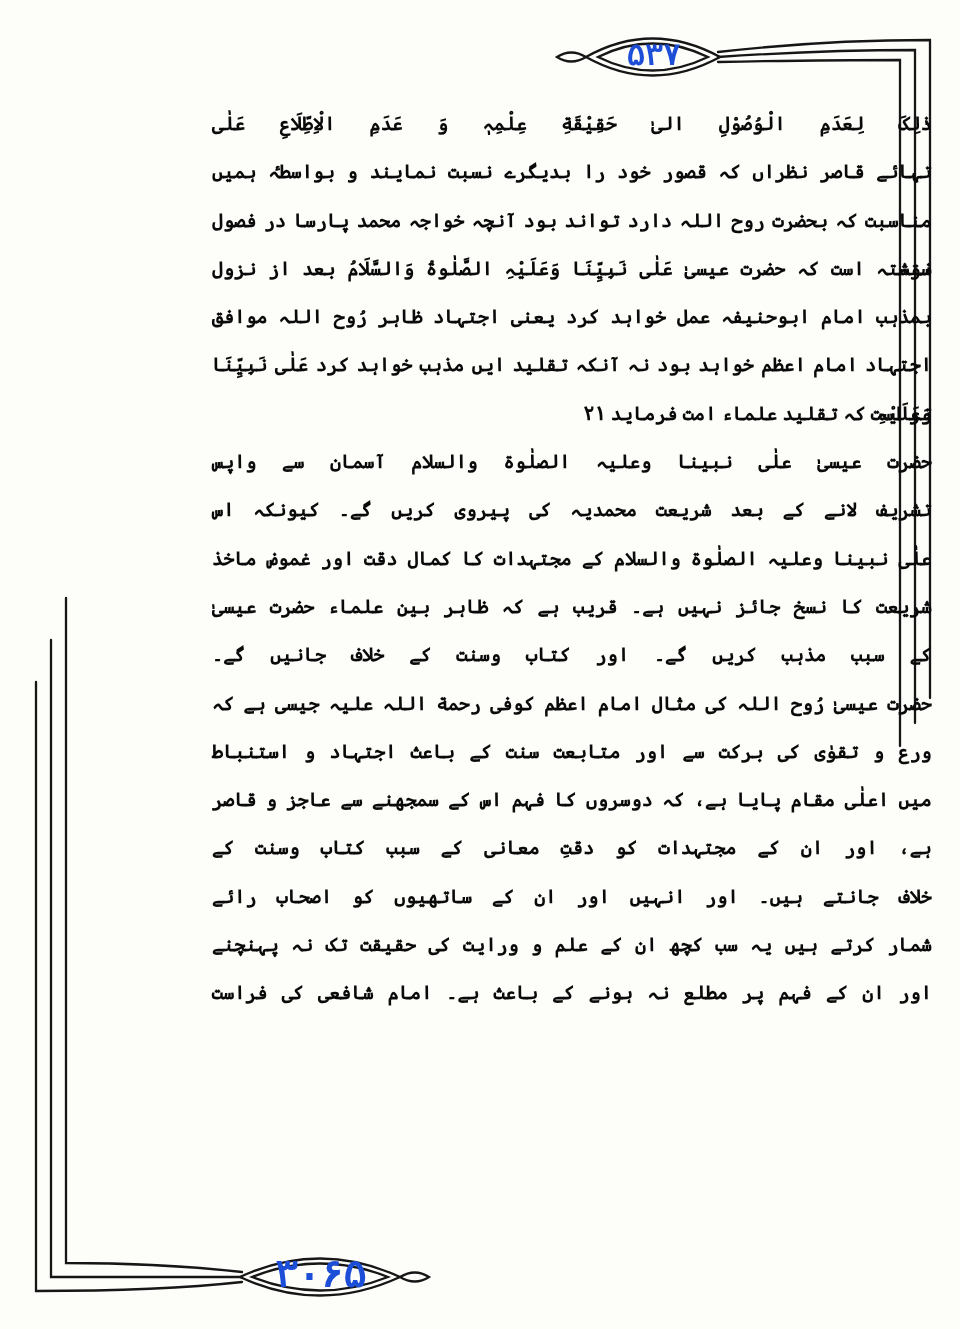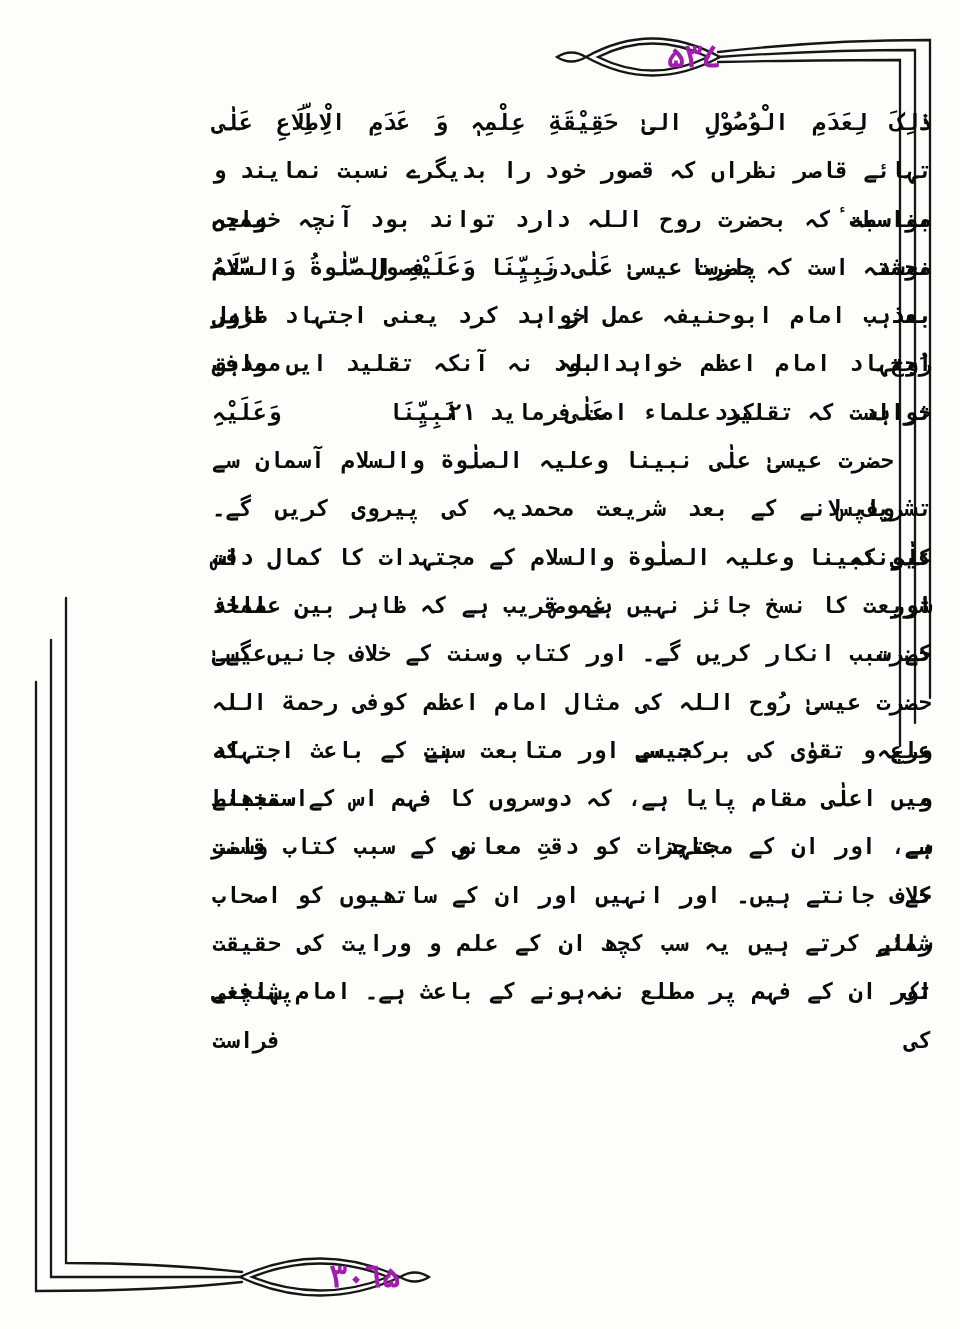--- a/index.html
+++ b/index.html
@@ -13,62 +13,61 @@
     font-family: "DejaVu Sans", sans-serif;
   }
   .ornaments {
     position: absolute;
     left: 0; top: 0;
     width: 960px; height: 1329px;
     pointer-events: none;
   }
   .page-number {
     position: absolute;
-    color: #a21caf;
+    color: #1d4ed8;
     font-weight: bold;
-    text-align: right;
-    font-family: Liberation Serif, serif;
+    text-align: center;
+    font-family: Liberation Mono, monospace;
     direction: rtl;
   }
   .page-number.top {
     left: 588px; top: 36px;
     width: 132px; height: 42px;
     line-height: 42px;
     font-size: 30px;
   }
   .page-number.bottom {
     left: 242px; top: 1255px;
     width: 158px; height: 44px;
     line-height: 44px;
-    font-size: 30px;
+    font-size: 38px;
   }
   .text-block {
     position: absolute;
     top: 100px;
     right: 28px;
     left: 212px;
     direction: rtl;
     color: #0a0a0a;
-    font-size: 23px;
+    font-size: 19px;
     font-weight: bold;
-    font-family: Liberation Mono, monospace;
+    font-family: Liberation Sans, sans-serif;
   }
   .line {
     line-height: 48.3px;
     text-align: justify;
     text-align-last: justify;
     height: 48.3px;
     overflow: visible;
   }
   .line.short {
     text-align: left;
     text-align-last: right;
   }
   .line.indent {
-    padding-right: 38px;
   }
 </style>
 </head>
 <body>
 
 <div class="page">
 
   <svg class="ornaments" viewBox="0 0 960 1329" xmlns="http://www.w3.org/2000/svg" fill="none" stroke="#161616" stroke-width="2.3" stroke-linecap="round">
     <g>
 
@@ -100,21 +99,21 @@
     <div class="line">تہائے قاصر نظراں کہ قصور خود را بدیگرے نسبت نمایند و بواسطہٴ ہمیں</div>
     <div class="line">مناسبت کہ بحضرت روح اللہ دارد تواند بود آنچہ خواجہ محمد پارسا در فصول ستہ</div>
     <div class="line">نوشتہ است کہ حضرت عیسیٰ عَلٰی نَبِیِّنَا وَعَلَیْہِ الصَّلٰوةُ وَالسَّلَامُ بعد از نزول</div>
     <div class="line">بمذہب امام ابوحنیفہ عمل خواہد کرد یعنی اجتہاد ظاہر رُوح اللہ موافق</div>
     <div class="line">اجتہاد امام اعظم خواہد بود نہ آنکہ تقلید ایں مذہب خواہد کرد عَلٰی نَبِیِّنَا وَعَلَیْہِ</div>
     <div class="line short">تر است کہ تقلید علماء امت فرماید ۲۱</div>
     <div class="line indent">حضرت عیسیٰ علٰی نبینا وعلیہ الصلٰوة والسلام آسمان سے واپس</div>
     <div class="line">تشریف لانے کے بعد شریعت محمدیہ کی پیروی کریں گے۔ کیونکہ اس</div>
     <div class="line">علٰی نبینا وعلیہ الصلٰوة والسلام کے مجتہدات کا کمال دقت اور غموض ماخذ</div>
     <div class="line">شریعت کا نسخ جائز نہیں ہے۔ قریب ہے کہ ظاہر بین علماء حضرت عیسیٰ</div>
-    <div class="line">کے سبب انکار کریں گے۔ اور کتاب وسنت کے خلاف جانیں گے۔</div>
+    <div class="line">کے سبب مذہب کریں گے۔ اور کتاب وسنت کے خلاف جانیں گے۔</div>
     <div class="line">حضرت عیسیٰ رُوح اللہ کی مثال امام اعظم کوفی رحمة اللہ علیہ جیسی ہے کہ</div>
     <div class="line">ورع و تقوٰی کی برکت سے اور متابعت سنت کے باعث اجتہاد و استنباط</div>
     <div class="line">میں اعلٰی مقام پایا ہے، کہ دوسروں کا فہم اس کے سمجھنے سے عاجز و قاصر</div>
     <div class="line">ہے، اور ان کے مجتہدات کو دقتِ معانی کے سبب کتاب وسنت کے</div>
     <div class="line">خلاف جانتے ہیں۔ اور انہیں اور ان کے ساتھیوں کو اصحاب رائے</div>
     <div class="line">شمار کرتے ہیں یہ سب کچھ ان کے علم و ورایت کی حقیقت تک نہ پہنچنے</div>
     <div class="line">اور ان کے فہم پر مطلع نہ ہونے کے باعث ہے۔ امام شافعی کی فراست</div>
   </div>
 
 </div>

